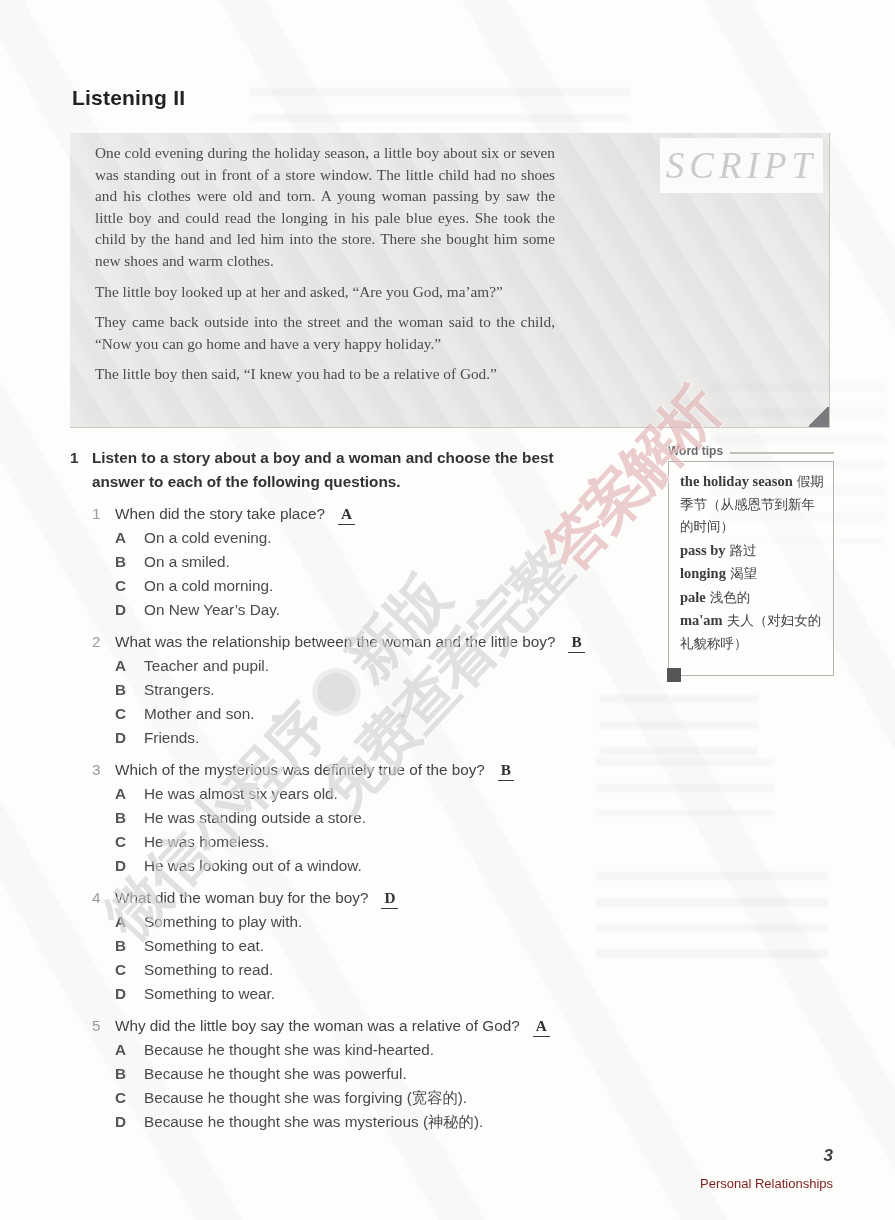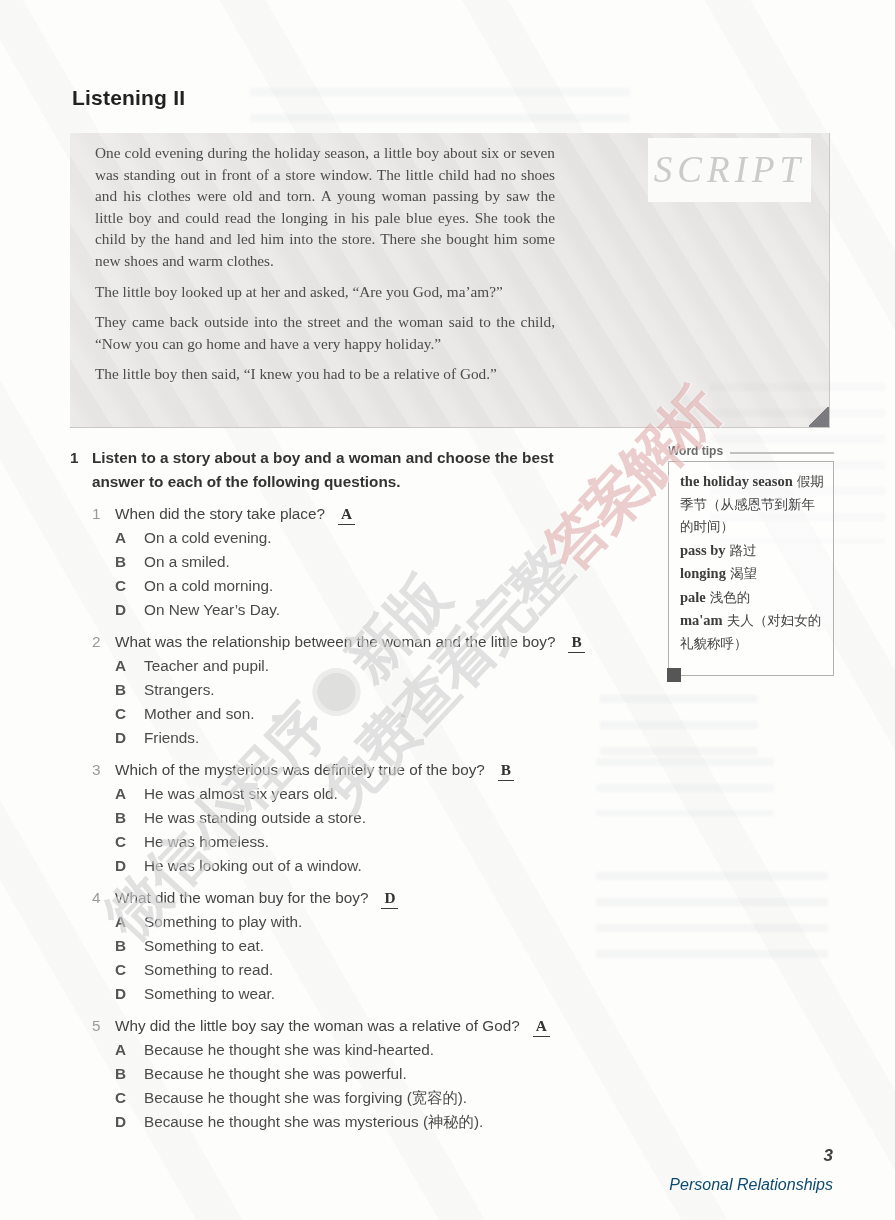--- a/index.html
+++ b/index.html
@@ -29,21 +29,21 @@
     font-family:"Liberation Serif", serif; font-size:15.3px; line-height:21.6px;
     color:#4c4c4c; text-align:justify;
   }
   .script-box::before {
     content:""; position:absolute; inset:0; pointer-events:none;
     background:repeating-linear-gradient(58deg, rgba(255,255,255,0.35) 0 10px, rgba(0,0,0,0.02) 24px 36px);
     opacity:.45;
   }
   .script-box p { position:relative; z-index:1; margin:0 0 9px 0; }
   .script-label {
-    position:absolute; z-index:2; left:578px; top:5px; width:163px; height:64px;
+    position:absolute; z-index:2; left:590px; top:5px; width:163px; height:55px;
     background:#fbfbfa; display:flex; align-items:center; justify-content:center;
     font-family:"Liberation Serif", serif; font-style:italic; font-size:37px;
     color:#cbcbca; letter-spacing:5px;
   }
   .fold-corner {
     position:absolute; right:0; bottom:0; width:20px; height:20px; z-index:2;
     background:linear-gradient(135deg, #e8e7e5 0 46%, #7b7a7e 46% 100%);
   }
 
   
@@ -71,21 +71,21 @@
     padding:8px 7px 20px 11px; font-size:13.5px; line-height:22.5px; color:#444; position:relative;
   }
   .wt-term { font-family:"Liberation Serif", serif; font-weight:bold; font-size:14.5px; color:#3c3c3c; margin-right:4px; }
   .wt-square { position:absolute; left:-2px; bottom:-7px; width:14px; height:14px; background:#565656; }
 
   
   .page-num {
     position:absolute; right:62px; top:1146px; z-index:3;
     font-size:17px; font-weight:bold; font-style:italic; color:#3e3e3e;
   }
-  .footer-label { position:absolute; right:62px; top:1176px; z-index:3; font-size:16px; color:#0c4a6e;font-style:italic; }
+  .footer-label { position:absolute; right:62px; top:1176px; z-index:3; font-size:13px; color:#7f1d1d; }
 
   
   .wm {
     position:absolute; z-index:6; pointer-events:none; white-space:nowrap;
     transform-origin:0 50%; font-weight:bold;
     text-shadow:1px 1px 0 rgba(255,255,255,0.55);
   }
   .wm1 { left:118px; top:888px; transform:rotate(-47deg); font-size:60px; letter-spacing:-2px; color:rgba(125,125,125,0.22); }
   .wm2 { left:332px; top:762px; transform:rotate(-47deg); font-size:60px; letter-spacing:-5px; }
   .wm-gray { color:rgba(125,125,125,0.22); }

